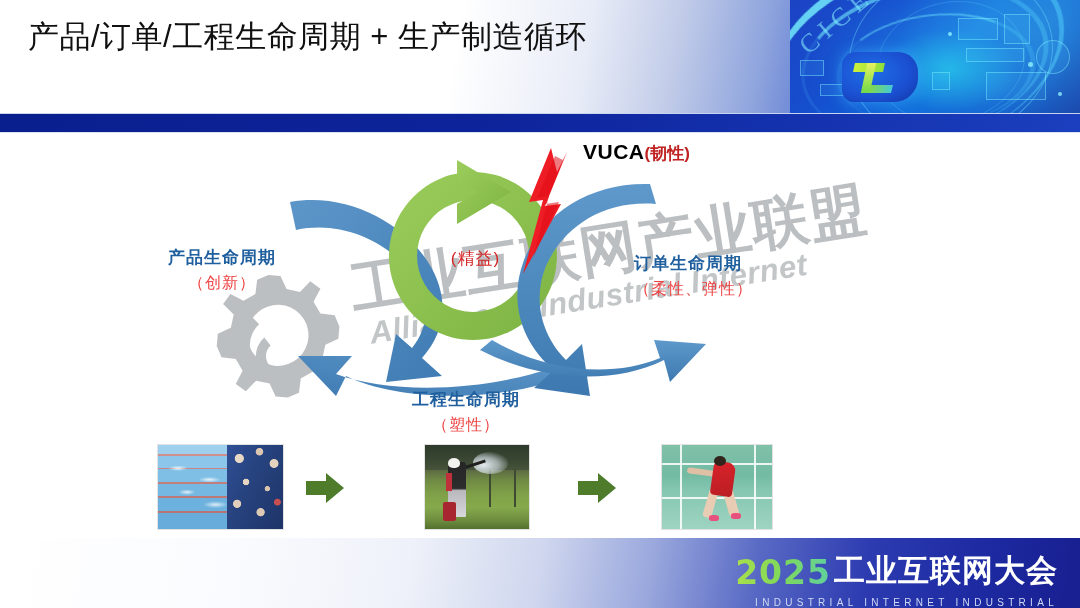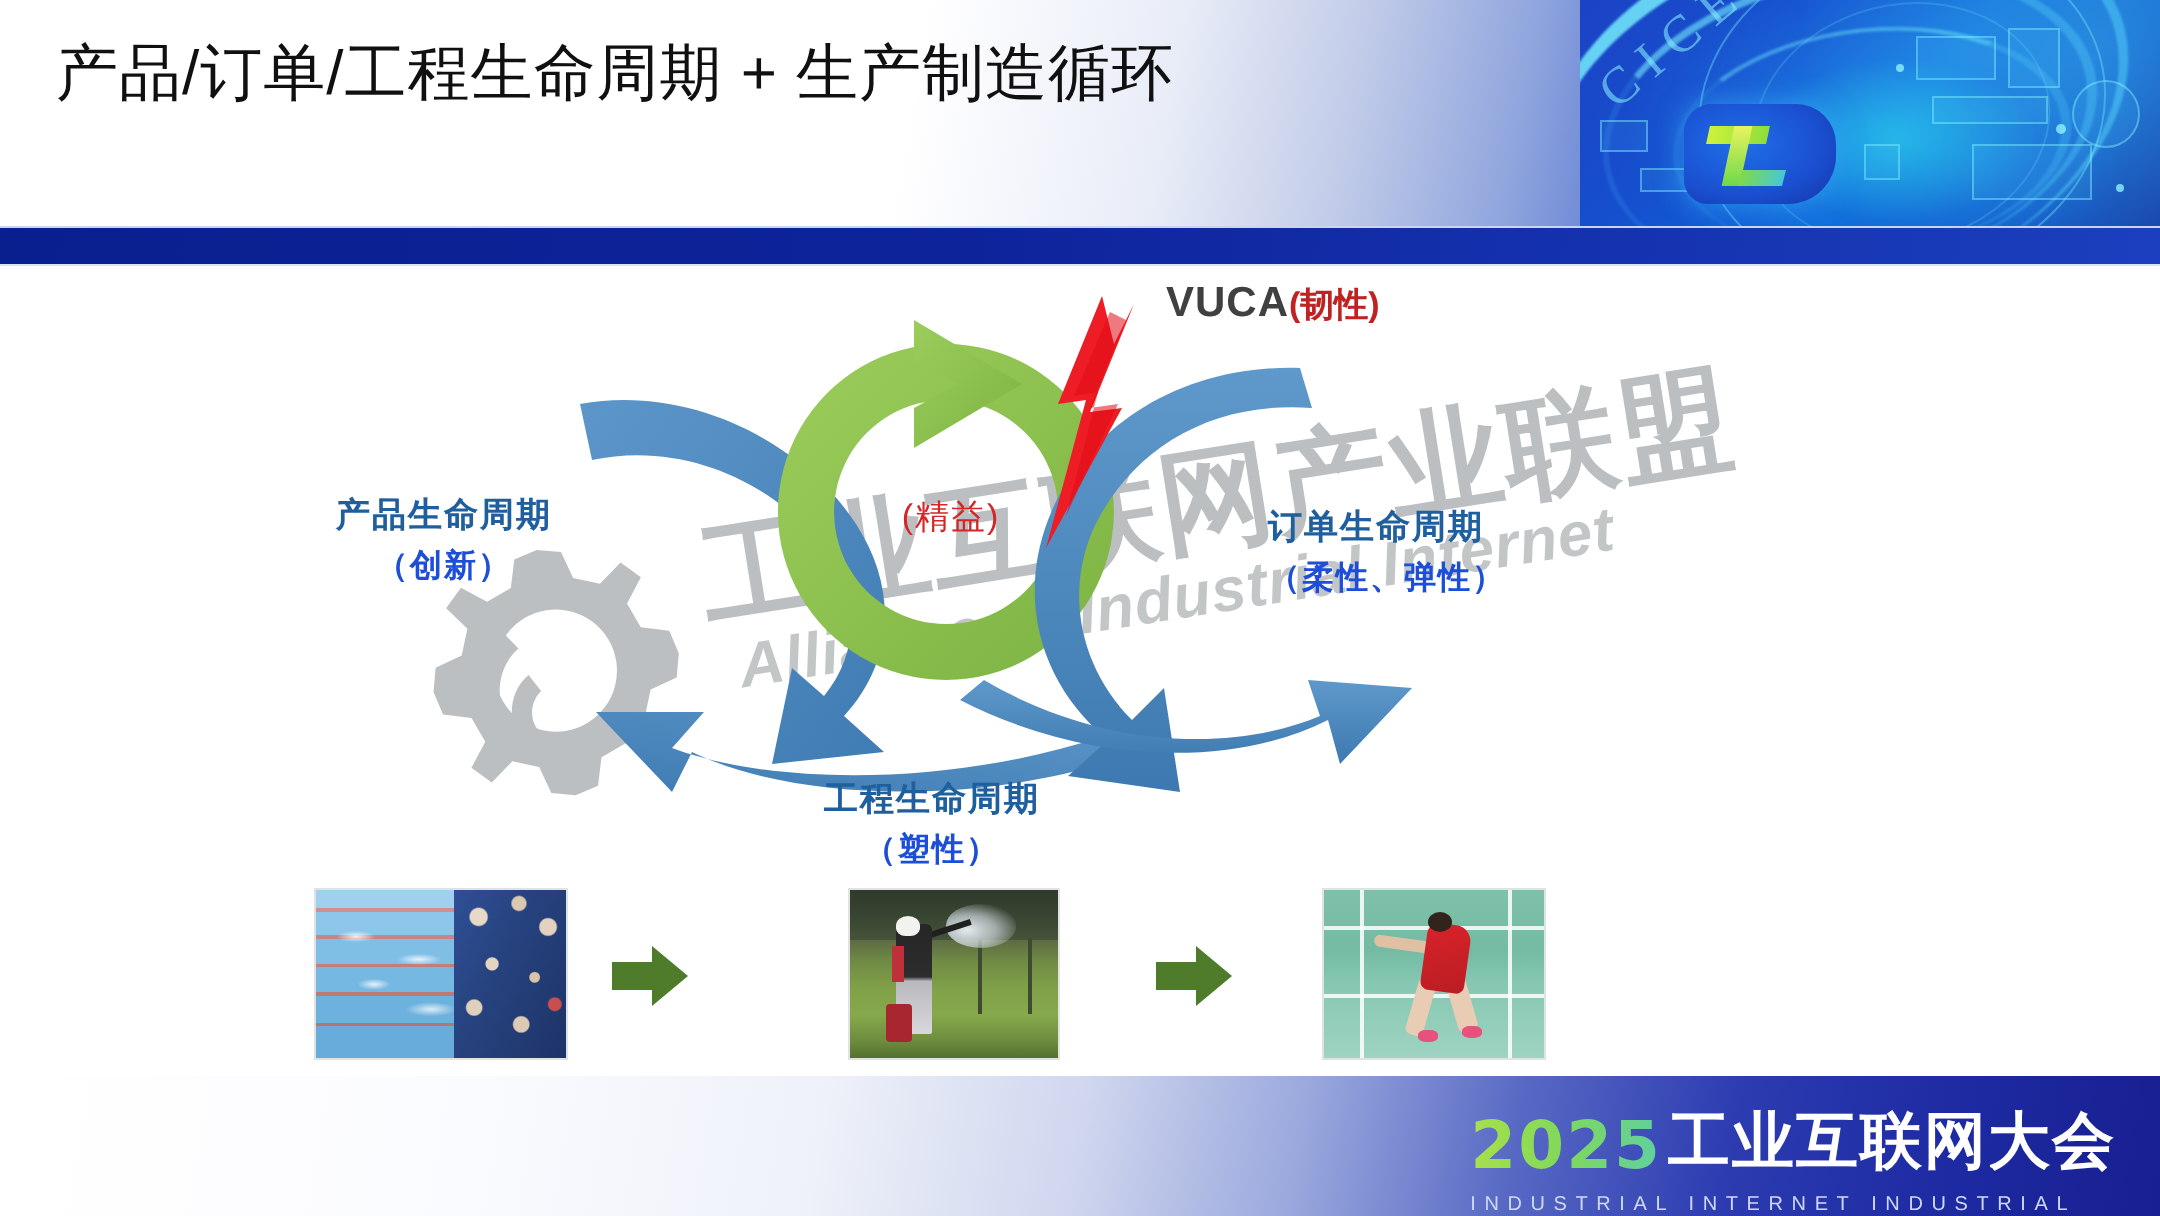--- a/index.html
+++ b/index.html
@@ -187,22 +187,22 @@
     z-index: 6;
   }
 
   .lbl { position: absolute; z-index: 7; white-space: nowrap; }
   .lbl-main {
     font-size: 17px; font-weight: 700;
     color: #1f5f9e;
     letter-spacing: 1px;
   }
   .lbl-sub {
-    font-size: 16px; font-weight: 700;
-    color: #1d4ed8;
+    font-size: 16px; font-weight: 400;
+    color: #ef4444;
     letter-spacing: 1px;
     margin-top: 4px;
   }
   .lbl-product { left: 168px; top: 112px; text-align: center; }
   .lbl-order   { left: 634px; top: 118px; text-align: left; }
   .lbl-eng     { left: 412px; top: 254px; text-align: center; }
 
   .center-txt {
     position: absolute; left: 398px; top: 108px;
     width: 155px; text-align: center; z-index: 7;
@@ -213,21 +213,21 @@
   }
   .center-sub {
     font-size: 17px; font-weight: 400; color: #d42626;
     letter-spacing: 1px; margin-top: 5px; white-space: nowrap;
   }
   .vuca {
     position: absolute; left: 583px; top: 6px; z-index: 8;
     white-space: nowrap;
   }
   .vuca-en {
-    font-size: 21px; font-weight: 700; color: #404040;
+    font-size: 21px; font-weight: 700; color: #000000;
     letter-spacing: .5px;
   }
   .vuca-cn {
     font-size: 17px; font-weight: 700; color: #c02222; text-align: center;
   }
 
   
   .strip {
     position: absolute; left: 0; top: 310px;
     width: 1080px; height: 94px;
@@ -389,20 +389,21 @@
     width: 1080px; height: 70px;
     background: linear-gradient(100deg,
       #ffffff 0%, #fafbfe 22%, #eef1f9 38%,
       #cfd6ee 50%, #9aa8dd 60%,
       #5768c4 70%, #2c3bb0 80%,
       #1d2aa2 90%, #181f8f 100%);
     overflow: hidden;
   }
   .footer-logo {
     position: absolute; right: 22px; top: 12px;
+    text-align: right;
     margin-left: 40px;
   }
   .fl-row { display: flex; align-items: flex-end; justify-content: flex-end; }
   .fl-2025 {
     font-size: 33px; font-weight: 700;
     letter-spacing: 1px;
     background: linear-gradient(90deg,#a9e04a 0%,#7fd85c 50%,#5fd0a0 100%);
     -webkit-background-clip: text; background-clip: text;
     color: transparent;
     font-family: "DejaVu Sans", sans-serif;

